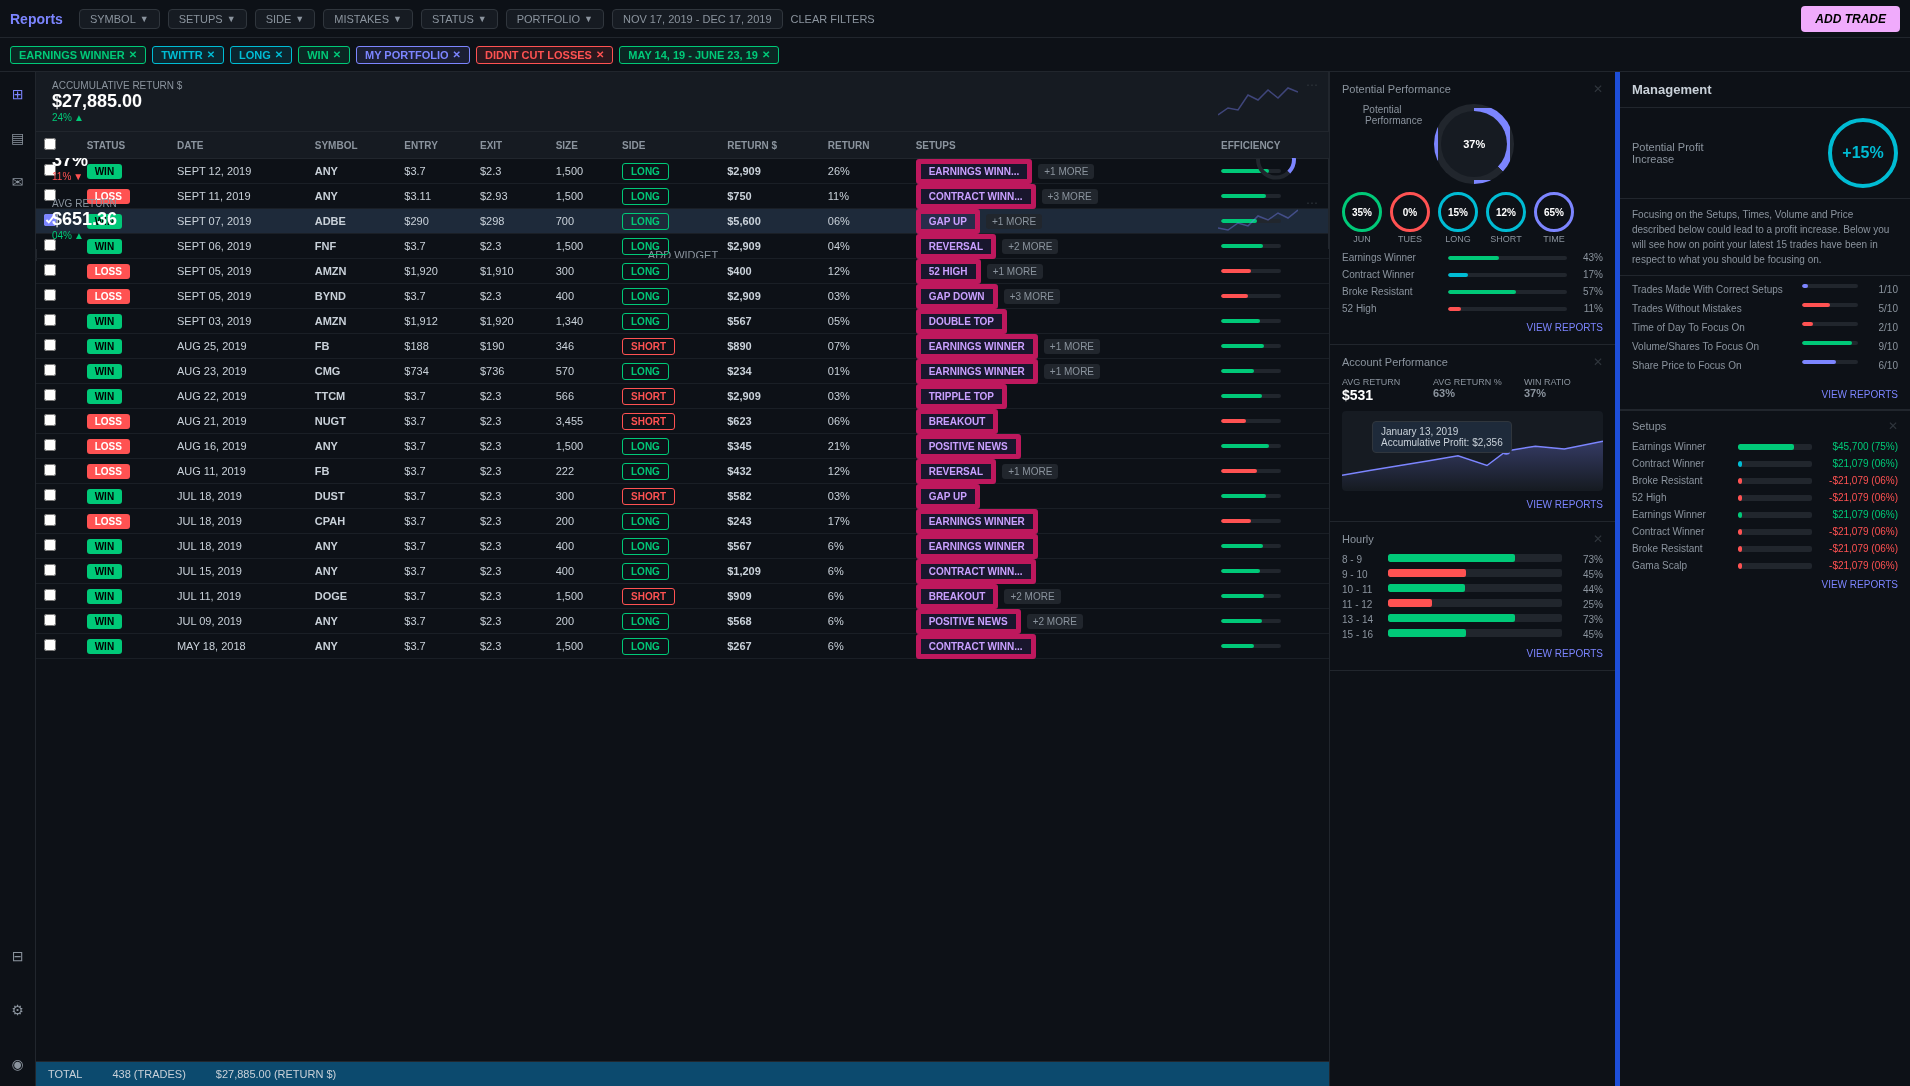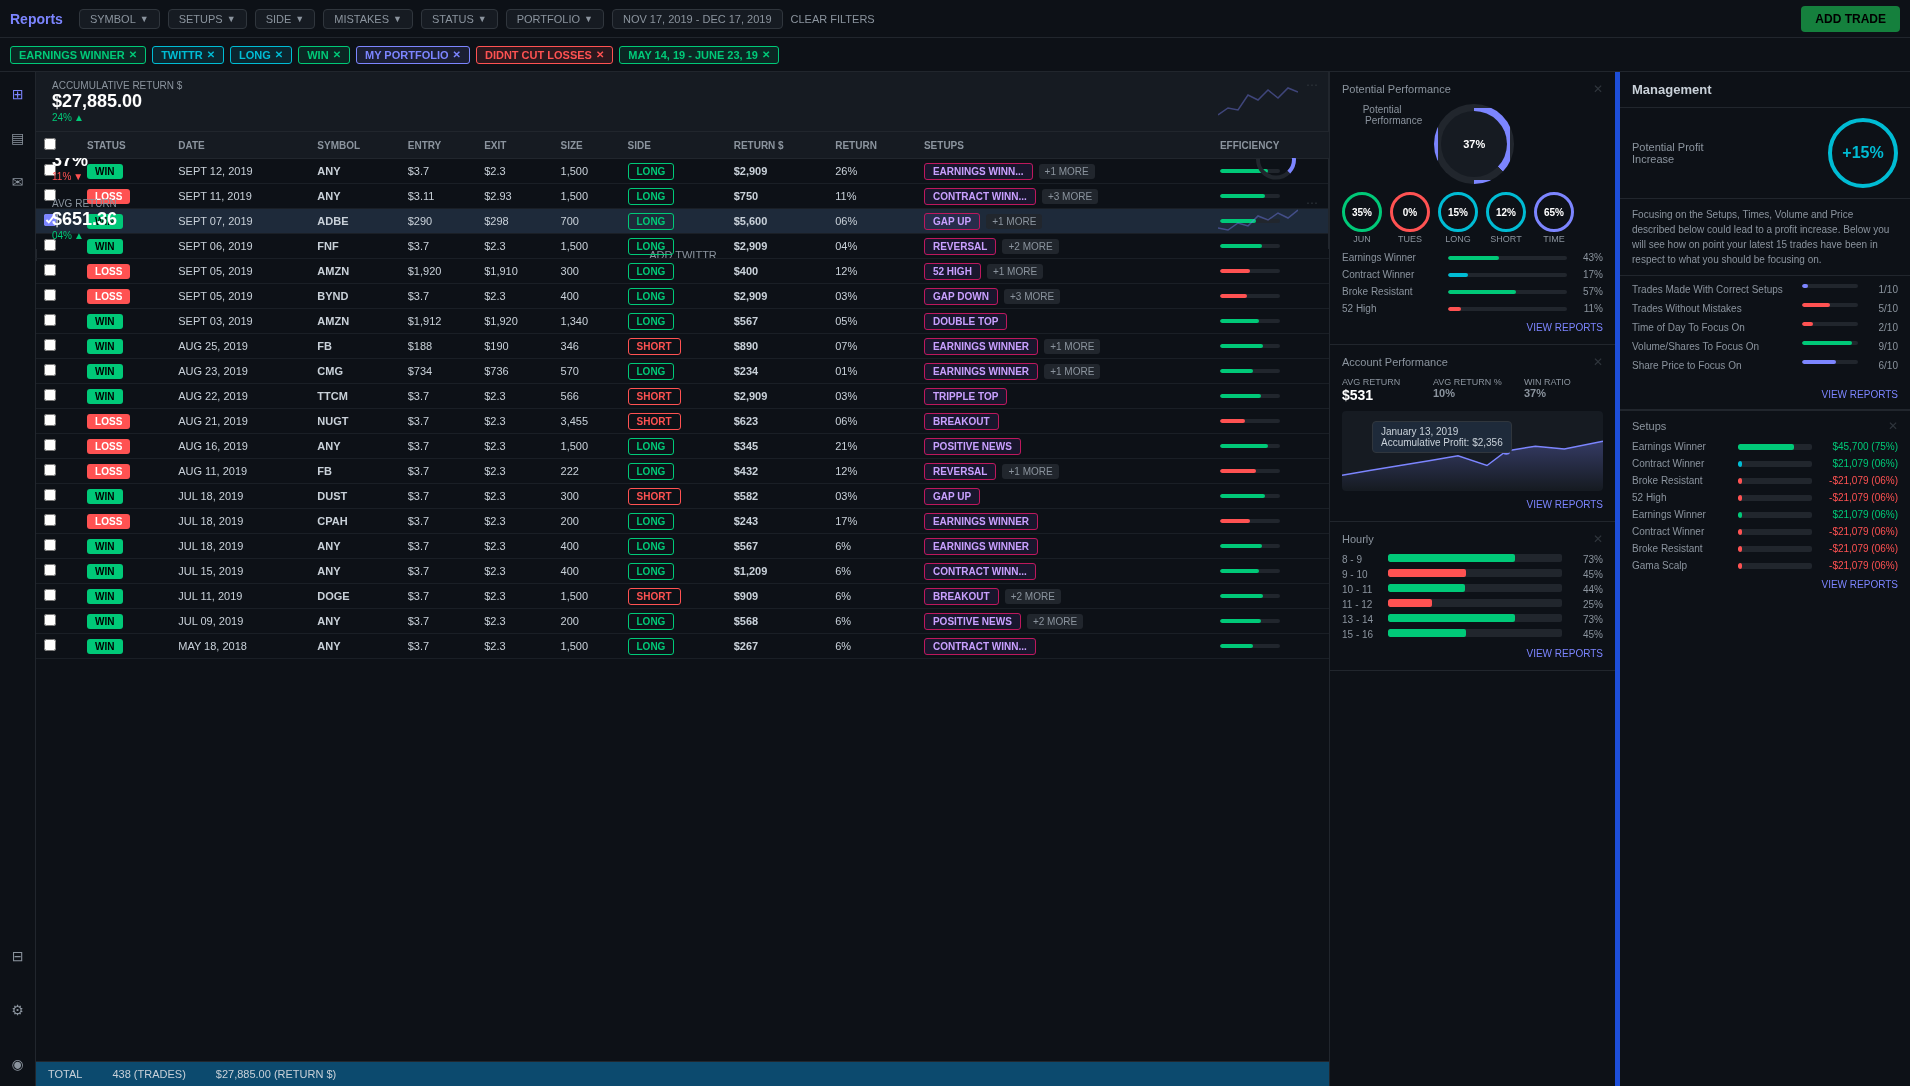--- a/index.html
+++ b/index.html
@@ -53,28 +53,29 @@
     }
     .clear-filters-btn {
       background: transparent;
       border: none;
       color: #8b949e;
       cursor: pointer;
       font-size: 11px;
     }
     .add-trade-btn {
       margin-left: auto;
-      background: #15803d;
+      background: #f0abfc;
       border: none;
       color: #000;
       padding: 6px 14px;
       border-radius: 4px;
       cursor: pointer;
       font-weight: 700;
       font-size: 12px;
+      font-style: italic;
     }
 
     
     .filter-tags {
       display: flex;
       align-items: center;
       background: #0d1117;
       padding: 6px 10px;
       gap: 6px;
       border-bottom: 1px solid #21262d;
@@ -238,21 +239,21 @@
     }
     .side-long { border: 1px solid #00c978; color: #00c978; }
     .side-short { border: 1px solid #ff5252; color: #ff5252; }
 
     .setup-badge {
       padding: 2px 8px;
       border-radius: 3px;
       font-size: 10px;
       font-weight: 600;
       background: #6e40c920;
-      border: 1px solid #be185d;
+      border: 5px solid #be185d;
       color: #c9a0ff;
     }
     .more-badge {
       padding: 2px 6px;
       border-radius: 3px;
       font-size: 10px;
       background: #21262d;
       color: #8b949e;
       margin-left: 3px;
     }
@@ -577,21 +578,21 @@
         <div class="stat-label">AVG RETURN</div>
         <div class="stat-value">$651.36</div>
         <div class="stat-change up">
           <span>04%</span> ▲
         </div>
         <svg class="mini-chart" viewBox="0 0 80 40">
           <polyline points="0,30 10,32 20,25 30,28 40,18 50,22 60,15 70,20 80,12" fill="none" stroke="#7c85ff" stroke-width="1.5"></polyline>
         </svg>
         <span class="stat-dots">⋯</span>
       </div>
-      <div class="add-widget-block">ADD TWITTR</div>
+      <div class="add-widget-block">ADD WIDGET</div>
     </div>
 
     <div class="trades-table">
       <table>
         <thead>
           <tr>
             <th><input type="checkbox" style=""></th>
             <th>STATUS</th>
             <th>DATE</th>
             <th>SYMBOL</th>
@@ -1117,21 +1118,21 @@
         <span>Account Performance</span>
         <span class="panel-close">✕</span>
       </div>
       <div class="account-stats">
         <div class="account-stat">
           <div class="account-stat-label">AVG RETURN</div>
           <div class="account-stat-value">$531</div>
         </div>
         <div class="account-stat">
           <div class="account-stat-label">AVG RETURN %</div>
-          <div class="account-stat-pct">10%</div>
+          <div class="account-stat-pct">63%</div>
         </div>
         <div class="account-stat">
           <div class="account-stat-label">WIN RATIO</div>
           <div class="account-stat-pct">37%</div>
         </div>
       </div>
       <div class="chart-area">
         <svg width="100%" height="80" viewBox="0 0 270 80">
           <defs>
             <linearGradient id="chartGrad" x1="0" y1="0" x2="0" y2="1">

